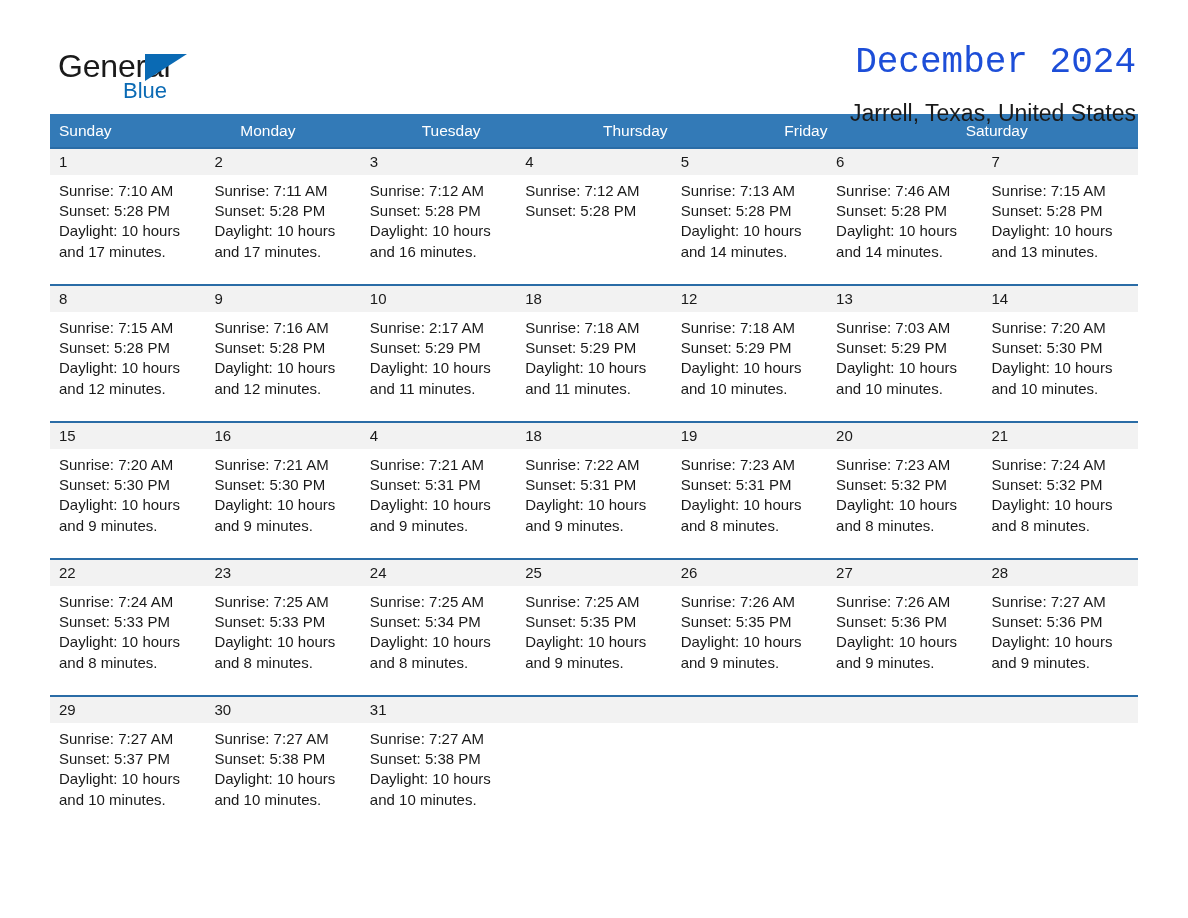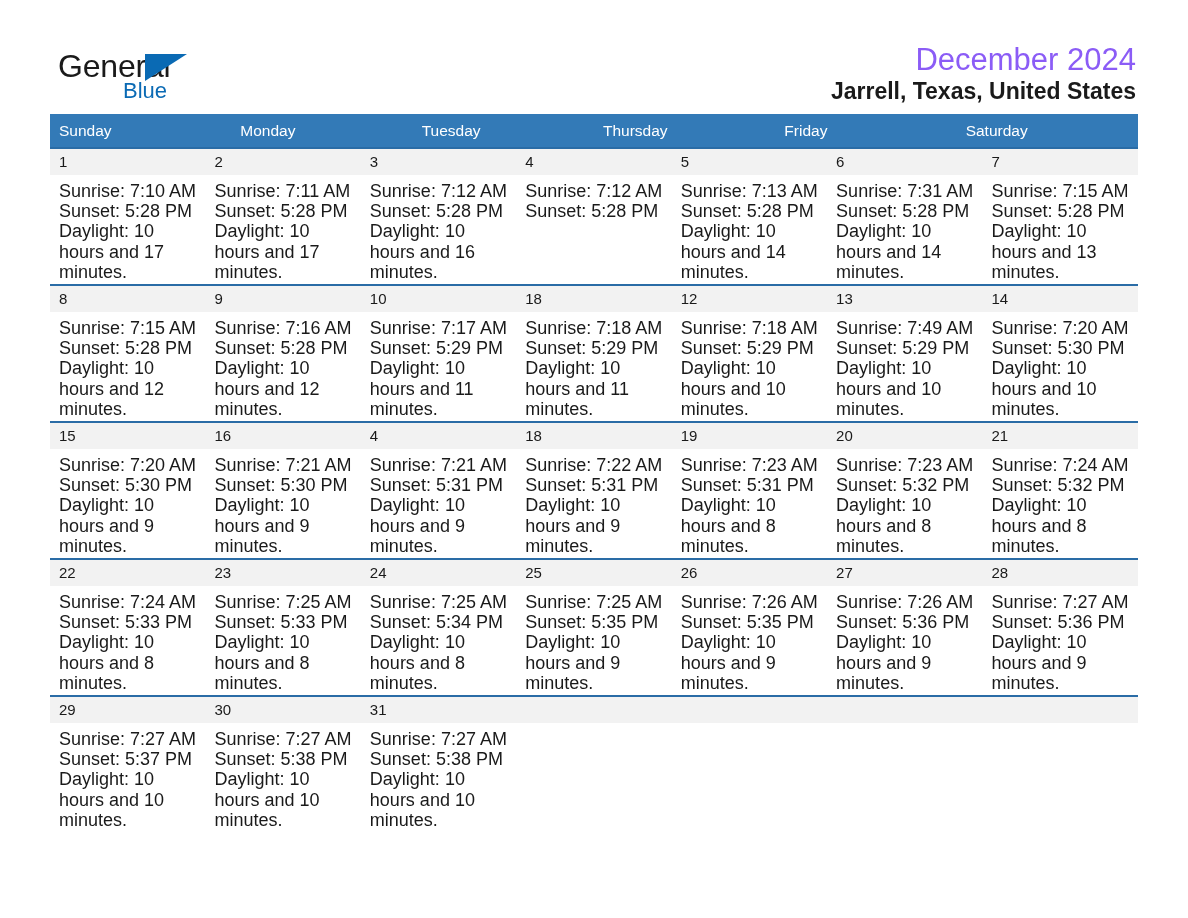--- a/index.html
+++ b/index.html
@@ -63,30 +63,31 @@
     left: 73px;
     top: 36px;
     font-weight: 400;
   }
   .title-block {
     text-align: right;
     flex: 0 0 auto;
     padding-right: 2px;
   }
   .month-title {
-    font-size: 31px;
+    font-size: 36px;
     font-weight: 400;
     line-height: 1.05;
-    color: #8b5cf6;
+    color: #1d4ed8;
     white-space: nowrap;
+    font-family: Liberation Mono, monospace;
   }
   .location {
     font-size: 23px;
-    font-weight: 700;
-    margin-top: 1px;
+    font-weight: 400;
+    margin-top: 18px;
     color: #1a1a1a;
     white-space: nowrap;
   }
 
   
   .calendar {
     margin-top: 10px;
     width: 1088px;
   }
   .weekday-row {
@@ -119,21 +120,21 @@
     background: #f2f2f2;
     height: 26px;
     font-size: 15px;
     line-height: 26px;
     padding-left: 9px;
     color: #1a1a1a;
   }
   .day-cell.empty .day-number-band { background: #f2f2f2; }
   .day-info {
     padding: 6px 9px 0 9px;
-    font-size: 18px;
+    font-size: 15px;
     line-height: 20.2px;
     color: #1a1a1a;
   }
   .day-info div { white-space: nowrap; }
   .day-info .wrap { white-space: normal; }
 </style>
 </head>
 <body>
 
 <div class="page">
@@ -199,21 +200,21 @@
             <div class="day-number-band">5</div>
             <div class="day-info">
               <div>Sunrise: 7:13 AM</div>
               <div>Sunset: 5:28 PM</div>
               <div class="wrap">Daylight: 10 hours and 14 minutes.</div>
             </div>
           </div>
           <div class="day-cell">
             <div class="day-number-band">6</div>
             <div class="day-info">
-              <div>Sunrise: 7:31 AM</div>
+              <div>Sunrise: 7:46 AM</div>
               <div>Sunset: 5:28 PM</div>
               <div class="wrap">Daylight: 10 hours and 14 minutes.</div>
             </div>
           </div>
           <div class="day-cell">
             <div class="day-number-band">7</div>
             <div class="day-info">
               <div>Sunrise: 7:15 AM</div>
               <div>Sunset: 5:28 PM</div>
               <div class="wrap">Daylight: 10 hours and 13 minutes.</div>
@@ -233,21 +234,21 @@
             <div class="day-number-band">9</div>
             <div class="day-info">
               <div>Sunrise: 7:16 AM</div>
               <div>Sunset: 5:28 PM</div>
               <div class="wrap">Daylight: 10 hours and 12 minutes.</div>
             </div>
           </div>
           <div class="day-cell">
             <div class="day-number-band">10</div>
             <div class="day-info">
-              <div>Sunrise: 7:17 AM</div>
+              <div>Sunrise: 2:17 AM</div>
               <div>Sunset: 5:29 PM</div>
               <div class="wrap">Daylight: 10 hours and 11 minutes.</div>
             </div>
           </div>
           <div class="day-cell">
             <div class="day-number-band">18</div>
             <div class="day-info">
               <div>Sunrise: 7:18 AM</div>
               <div>Sunset: 5:29 PM</div>
               <div class="wrap">Daylight: 10 hours and 11 minutes.</div>
@@ -257,21 +258,21 @@
             <div class="day-number-band">12</div>
             <div class="day-info">
               <div>Sunrise: 7:18 AM</div>
               <div>Sunset: 5:29 PM</div>
               <div class="wrap">Daylight: 10 hours and 10 minutes.</div>
             </div>
           </div>
           <div class="day-cell">
             <div class="day-number-band">13</div>
             <div class="day-info">
-              <div>Sunrise: 7:49 AM</div>
+              <div>Sunrise: 7:03 AM</div>
               <div>Sunset: 5:29 PM</div>
               <div class="wrap">Daylight: 10 hours and 10 minutes.</div>
             </div>
           </div>
           <div class="day-cell">
             <div class="day-number-band">14</div>
             <div class="day-info">
               <div>Sunrise: 7:20 AM</div>
               <div>Sunset: 5:30 PM</div>
               <div class="wrap">Daylight: 10 hours and 10 minutes.</div>

